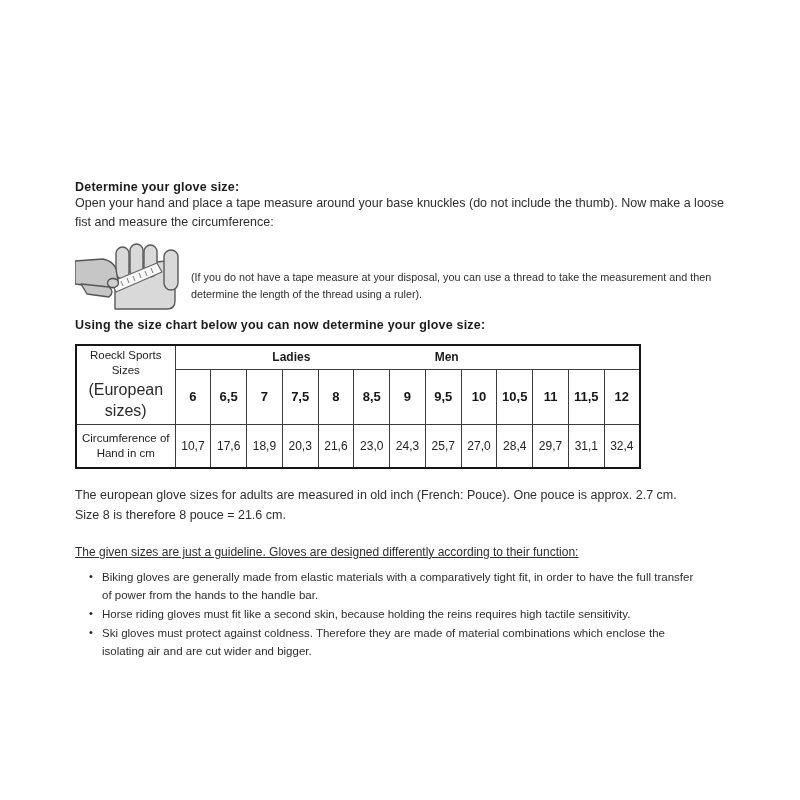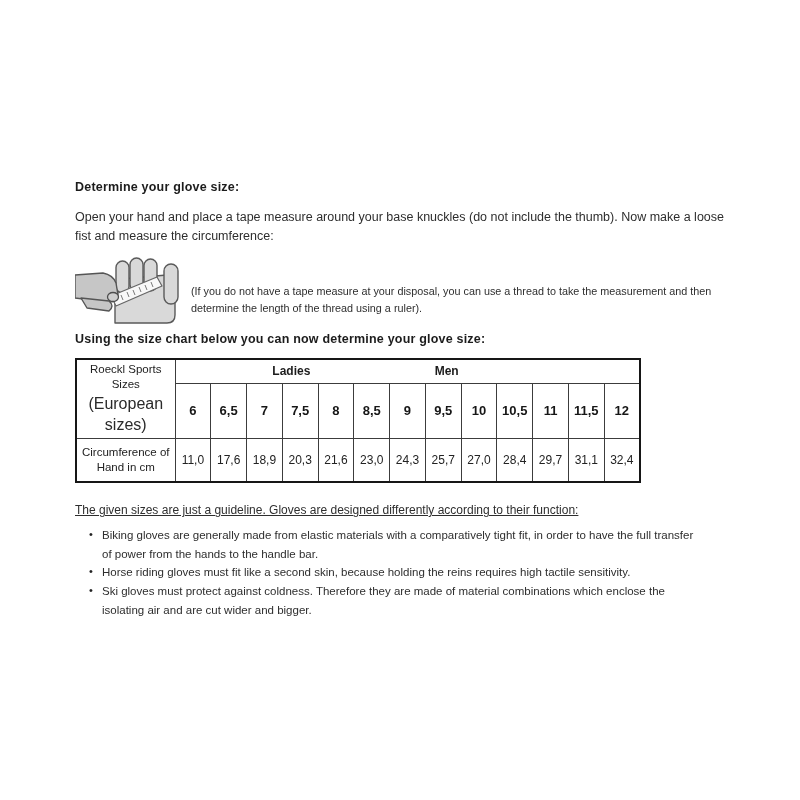--- a/index.html
+++ b/index.html
@@ -41,21 +41,21 @@
   }
   .tape-note {
     margin-left: 8px;
     margin-top: 30px;
     width: 540px;
     font-size: 10.8px;
     line-height: 1.62;
     color: #2e2e2e;
   }
   .heading2 { margin-top: 7px; }
-  .para1 { margin-top: 14px; }
+  .para1 { margin-top: 0; }
 
   table.size-table {
     margin-top: 12px;
     width: 566px;
     border-collapse: collapse;
     table-layout: fixed;
     border: 2px solid #161616;
   }
   table.size-table td {
     border: 1px solid #3c3c3c;
@@ -199,37 +199,39 @@
         <td class="size-cell">9,5</td>
         <td class="size-cell">10</td>
         <td class="size-cell">10,5</td>
         <td class="size-cell">11</td>
         <td class="size-cell">11,5</td>
         <td class="size-cell">12</td>
       </tr>
       <tr class="circ-row">
         <td class="row-label preline">Circumference of
 Hand in cm</td>
-        <td class="circ-cell">11,0</td>
+        <td class="circ-cell">10,7</td>
         <td class="circ-cell">17,6</td>
         <td class="circ-cell">18,9</td>
         <td class="circ-cell">20,3</td>
         <td class="circ-cell">21,6</td>
         <td class="circ-cell">23,0</td>
         <td class="circ-cell">24,3</td>
         <td class="circ-cell">25,7</td>
         <td class="circ-cell">27,0</td>
         <td class="circ-cell">28,4</td>
         <td class="circ-cell">29,7</td>
         <td class="circ-cell">31,1</td>
         <td class="circ-cell">32,4</td>
       </tr>
     </tbody>
   </table>
 
+  <div class="body-text preline para2">The european glove sizes for adults are measured in old inch (French: Pouce). One pouce is approx. 2.7 cm.
+Size 8 is therefore 8 pouce = 21.6 cm.</div>
 
   <div class="body-text para3">The given sizes are just a guideline. Gloves are designed differently according to their function:</div>
 
   <ul class="guideline-list">
     <li>Biking gloves are generally made from elastic materials with a comparatively tight fit, in order to have the full transfer of power from the hands to the handle bar.</li>
     <li>Horse riding gloves must fit like a second skin, because holding the reins requires high tactile sensitivity.</li>
     <li>Ski gloves must protect against coldness. Therefore they are made of material combinations which enclose the isolating air and are cut wider and bigger.</li>
   </ul>
 
 </div>

